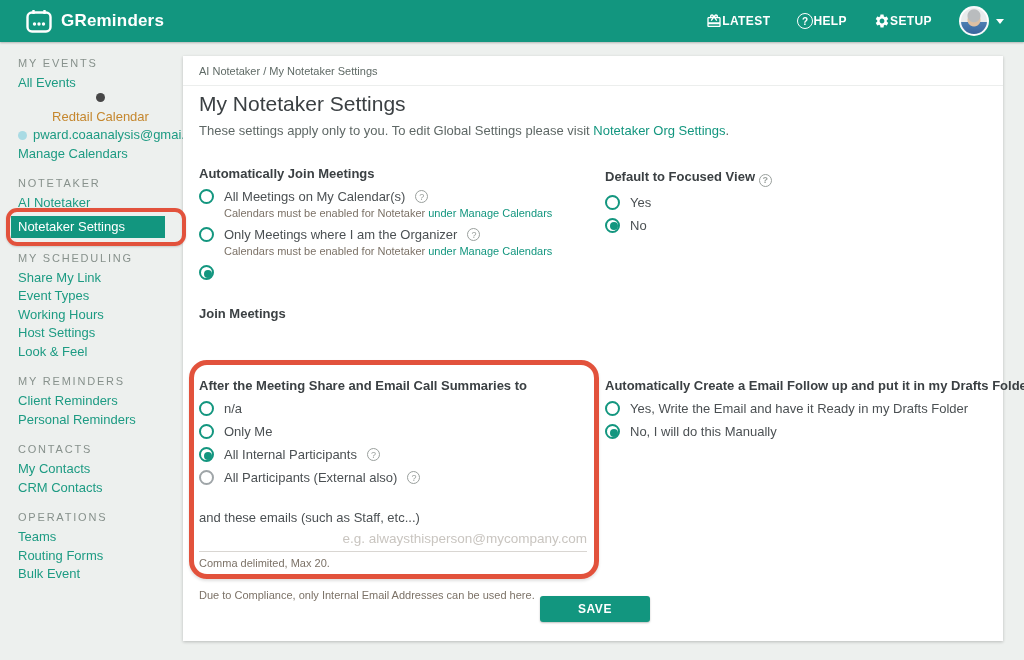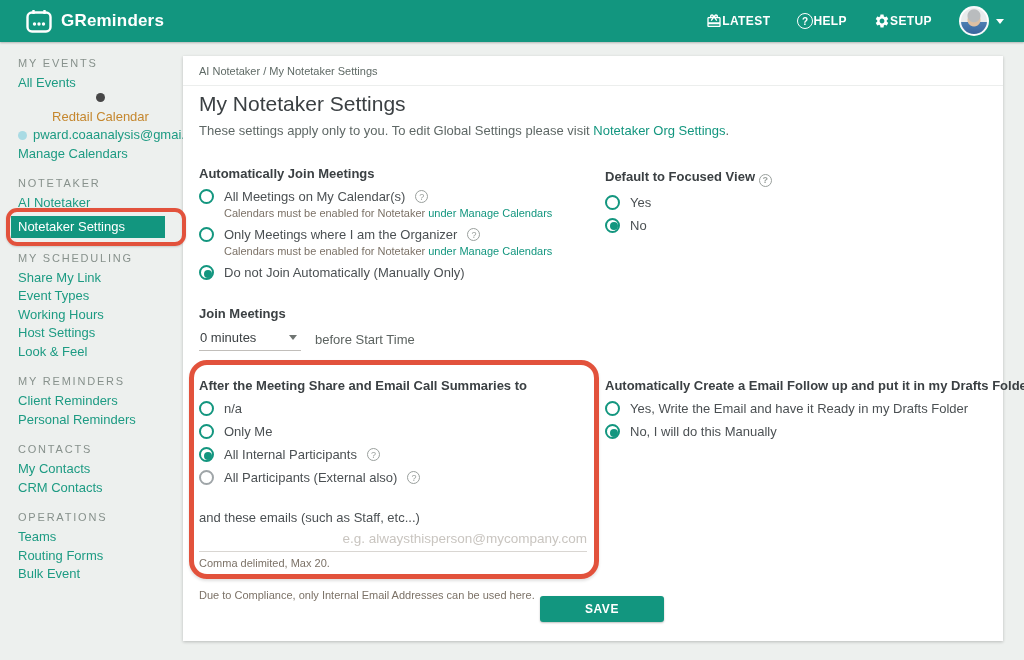--- a/index.html
+++ b/index.html
@@ -82,21 +82,21 @@
                  font-family:"Liberation Sans", sans-serif; font-size:13.5px; color:#4b5053;
                  padding:3px 0 5px; outline:none; background:transparent;text-align:right; }
   .email-input::placeholder { color:#c9c5c0; }
   .hint { font-size:11px; color:#7c7267; margin-top:5px; line-height:13px; }
   .hint + .hint { margin-top:19px; }
 
   .annot-main { position:absolute; left:6px; top:304px; width:410px; height:219px;
                 border:5px solid #e2523c; border-radius:18px; pointer-events:none; z-index:5;
                 box-shadow:0 2px 3px rgba(0,0,0,.12); }
 
-  .save-btn { position:absolute; left:357px; top:540px; width:124px; height:26px; background:#12967f;
+  .save-btn { position:absolute; left:357px; top:540px; width:110px; height:26px; background:#12967f;
               color:#fff; border:none; border-radius:3px; font-family:"Liberation Sans", sans-serif;
               font-size:12px; font-weight:bold; letter-spacing:.5px; cursor:pointer;
               box-shadow:0 1px 2px rgba(0,0,0,.25); }
 </style>
 </head>
 <body>
 
 <div class="screen">
 
   <div class="topbar">
@@ -227,47 +227,39 @@
       <div class="radio-row">
         <span class="radio"></span>
         <span>Only Meetings where I am the Organizer</span>
         <span class="qmark">?</span>
       </div>
       <div class="note">
         <span>Calendars must be enabled for Notetaker </span><span class="link">under Manage Calendars</span>
       </div>
       <div class="radio-row">
         <span class="radio checked"></span>
-        <span>Do not Join Automatically (Manually Only)</span>
       </div>
     </div>
 
     <div class="block blk-b">
       <div class="blk-h">
         <span>Default to Focused View</span>&nbsp;<span class="qmark" style="display:inline-flex;vertical-align:-2px;">?</span>
       </div>
       <div class="radio-row">
         <span class="radio"></span>
         <span>Yes</span>
       </div>
       <div class="radio-row">
         <span class="radio checked"></span>
         <span>No</span>
       </div>
     </div>
 
     <div class="block blk-c">
       <div class="blk-h">Join Meetings</div>
-      <div class="select-row">
-        <div class="select">
-          <span>0 minutes</span>
-          <span class="caret-gray"></span>
-        </div>
-        <span class="after-select">before Start Time</span>
-      </div>
     </div>
 
     <div class="block blk-d">
       <div class="blk-h">After the Meeting Share and Email Call Summaries to</div>
       <div class="radio-row">
         <span class="radio"></span>
         <span>n/a</span>
       </div>
       <div class="radio-row">
         <span class="radio"></span>

